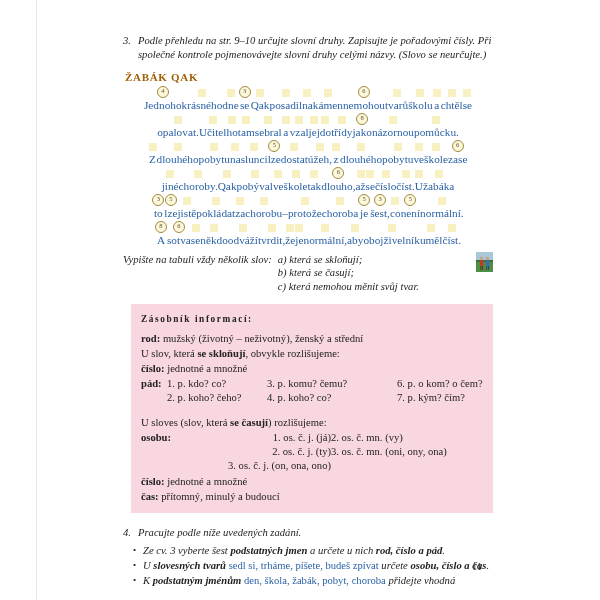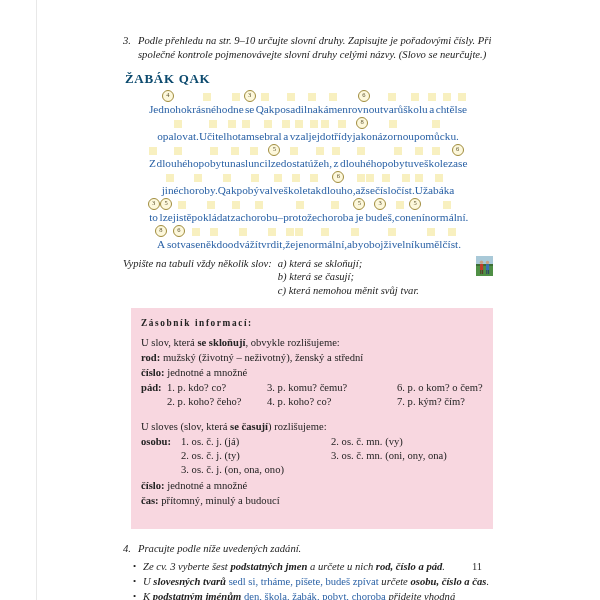--- a/index.html
+++ b/index.html
@@ -10,55 +10,55 @@
   .page{position:relative;width:600px;height:600px;background:#fff;}
   .page-edge{position:absolute;left:36px;top:0;width:1px;height:600px;background:#e8e8e8;}
   .content{position:absolute;left:123px;top:34px;width:370px;}
 
   
   .ex-head{display:flex;font-style:italic;font-size:10.6px;line-height:13.8px;color:#222;}
   .ex-num{width:15px;flex:none;}
   .ex-text{flex:1;}
 
   
-  .title{color:#0c4a6e;font-weight:bold;font-size:13px;letter-spacing:0.7px;margin:9px 0 1px 2px;}
+  .title{color:#a16207;font-weight:bold;font-size:11px;letter-spacing:0.7px;margin:9px 0 1px 2px;}
 
   
   .passage{margin-top:3px;}
   .pline{display:flex;justify-content:center;align-items:flex-end;margin-bottom:1px;}
   .wcol{display:flex;flex-direction:column;align-items:center;}
   .mark{height:10px;margin-bottom:1px;display:flex;align-items:center;justify-content:center;}
   .ybox{width:8px;height:8px;background:#f8f0c0;}
   .digit{width:10px;height:10px;border:1px solid #a08c3e;border-radius:50%;
          font-size:6.5px;line-height:1;color:#5c5330;background:#fdf8dc;
          display:flex;align-items:center;justify-content:center;}
   .wtext{font-size:11.3px;color:#2b62a6;line-height:13px;white-space:pre;}
 
   
   .task{display:flex;margin-top:7px;font-size:10.6px;font-style:italic;color:#222;}
   .task-lead{white-space:nowrap;margin-right:6px;line-height:12.5px;}
   .task-items{flex:1;font-family:Liberation Serif, serif;}
   .task-item{margin-bottom:1px;line-height:12.5px;}
   .illus{width:17px;height:20px;flex:none;margin-left:8px;margin-top:-2px;}
 
   
-  .infobox{background:#f8d7e0;margin:10px 0 0 8px;padding:8px 10px 21px 10px;
+  .infobox{background:#f8d7e0;margin:10px 0 0 8px;padding:8px 10px 9px 10px;
            font-size:10.6px;line-height:15px;color:#222;}
   .ib-header{font-weight:bold;font-size:9.3px;letter-spacing:1.6px;margin-bottom:4px;}
   .seg-b{font-weight:bold;}
   .seg-blue{color:#2b62a6;font-style:normal;}
   .ib-row{display:flex;margin:1px 0;}
   .ib-cline{line-height:14px;}
   .ib-label{font-weight:bold;flex:none;line-height:14px;}
   .row-pad .ib-label{width:26px;}
   .pad-c1{width:100px;flex:none;}
   .pad-c2{width:130px;flex:none;}
   .pad-c3{flex:1;}
   .row-osobu .ib-label{width:40px;}
-  .os-c1{width:150px;flex:none;}
+  .os-c1{width:150px;flex:none;text-align:right;}
   .os-c2{flex:1;}
   .ib-gap{height:9px;}
 
   
   .ex4{margin-top:13px;}
   .bullets{margin-top:4px;}
   .bullet-row{display:flex;font-style:italic;font-size:10.6px;line-height:13.5px;margin:1.5px 0 1.5px 10px;color:#222;}
   .bullet-dot{width:10px;flex:none;font-style:normal;font-size:9px;line-height:13.5px;}
   .bullet-text{flex:1;}
 
@@ -121,21 +121,21 @@
               <span class="wtext">na</span>
             </span>
             <span class="wcol">
               <span class="mark">
                 <span class="ybox"></span>
               </span>
               <span class="wtext">kámen</span>
             </span>
             <span class="wcol">
               <span class="mark digit">6</span>
-              <span class="wtext">rovnou</span>
+              <span class="wtext">nemohou</span>
             </span>
             <span class="wcol">
               <span class="mark">
                 <span class="ybox"></span>
               </span>
               <span class="wtext">tvarů</span>
             </span>
             <span class="wcol">
               <span class="mark">
                 <span class="ybox"></span>
@@ -453,21 +453,21 @@
                 <span class="ybox"></span>
               </span>
               <span class="wtext">choroba</span>
             </span>
             <span class="wcol">
               <span class="mark digit">5</span>
               <span class="wtext">je</span>
             </span>
             <span class="wcol">
               <span class="mark digit">3</span>
-              <span class="wtext">budeš,</span>
+              <span class="wtext">šest,</span>
             </span>
             <span class="wcol">
               <span class="mark">
                 <span class="ybox"></span>
               </span>
               <span class="wtext">co</span>
             </span>
             <span class="wcol">
               <span class="mark digit">5</span>
               <span class="wtext">není</span>
@@ -575,22 +575,22 @@
           <circle cx="11.5" cy="6.4" r="1.7" fill="#caa083"></circle>
           <rect x="10" y="8.2" width="3.2" height="6" fill="#3a6fb5"></rect>
           <rect x="10.2" y="14" width="1.1" height="4" fill="#2d4a66"></rect>
           <rect x="12" y="14" width="1.1" height="4" fill="#2d4a66"></rect>
         </svg>
       </div>
     </section>
 
     <section class="infobox">
       <div class="ib-header">Zásobník informací:</div>
+      <div class="ib-line"><span class="seg-b">rod:</span><span> mužský (životný – neživotný), ženský a střední</span></div>
       <div class="ib-line"><span>U slov, která </span><span class="seg-b">se skloňují</span><span>, obvykle rozlišujeme:</span></div>
-      <div class="ib-line"><span class="seg-b">rod:</span><span> mužský (životný – neživotný), ženský a střední</span></div>
       <div class="ib-line"><span class="seg-b">číslo:</span><span> jednotné a množné</span></div>
 
       <div class="ib-row row-pad">
         <span class="ib-label">pád:</span>
         <div class="ib-col pad-c1">
             <div class="ib-cline">1. p. kdo? co?</div>
             <div class="ib-cline">2. p. koho? čeho?</div>
           </div>
         <div class="ib-col pad-c2">
             <div class="ib-cline">3. p. komu? čemu?</div>

